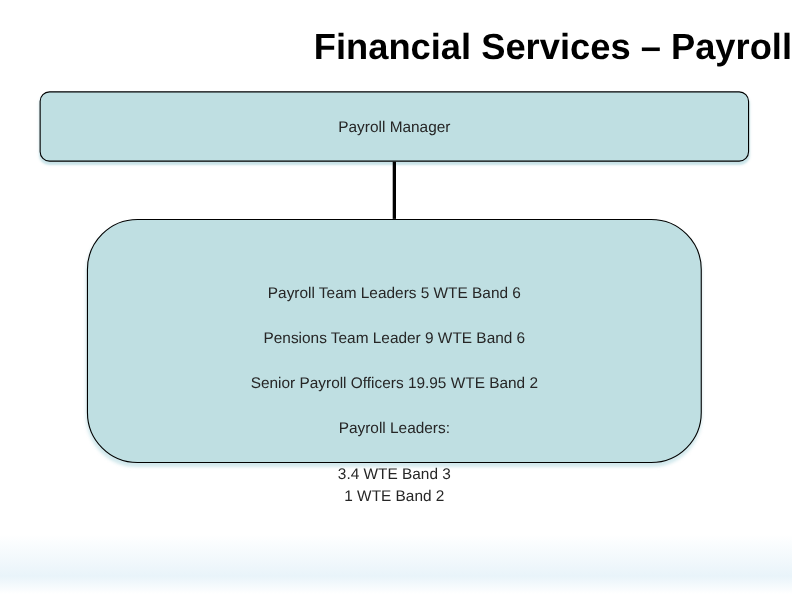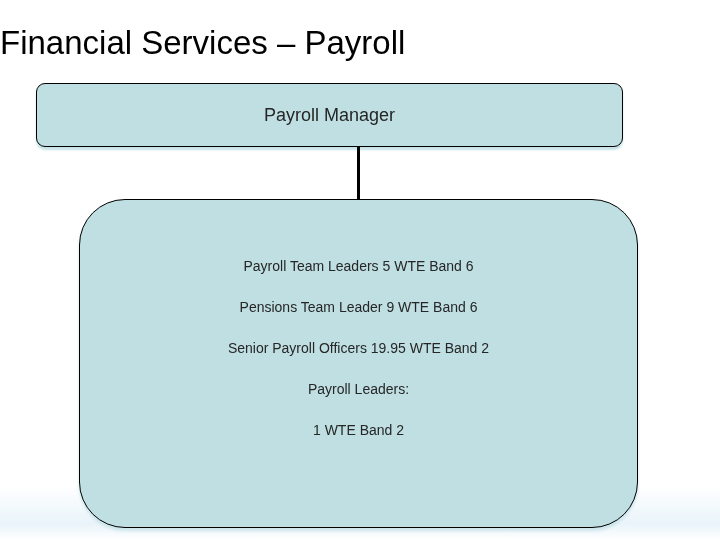--- a/index.html
+++ b/index.html
@@ -13,60 +13,60 @@
     height: 540px;
     overflow: hidden;
     background: linear-gradient(180deg, #ffffff 0%, #ffffff 90%, #e9f4fa 97%, #ffffff 100%);
   }
   .title {
     position: absolute;
     top: 24px;
     left: 0;
     right: 0;
     margin: 0;
-    text-align: left;
+    text-align: right;
     font-size: 33px;
     line-height: 38px;
-    font-weight: normal;
+    font-weight: bold;
     color: #000000;
     letter-spacing: 0px;
   }
   .org-box {
     background: #bfdfe2;
     border: 1px solid #000000;
     color: #262626;
     box-sizing: border-box;
   }
   .manager-box {
     position: absolute;
     left: 36px;
     top: 83px;
-    width: 587px;
+    width: 645px;
     height: 64px;
     border-radius: 9px;
     display: flex;
     align-items: center;
     justify-content: center;
-    font-size: 18px;
+    font-size: 14px;
     box-shadow: 0 3px 2px rgba(190, 222, 228, 0.85);
   }
   .connector {
     position: absolute;
     left: 357px;
     top: 147px;
     width: 3px;
     height: 52px;
     background: #000000;
   }
   .team-box {
     position: absolute;
     left: 79px;
     top: 199px;
     width: 559px;
-    height: 329px;
+    height: 222px;
     border-radius: 46px;
     padding-top: 56px;
     text-align: center;
     font-size: 14px;
     line-height: 20px;
     box-shadow: 0 3px 3px rgba(190, 222, 228, 0.7);
   }
   .team-box p { margin: 0; }
   .team-box p.spaced { margin-bottom: 21px; }
 </style>
@@ -81,16 +81,17 @@
     <span>Payroll Manager</span>
   </div>
 
   <div class="connector"></div>
 
   <div class="org-box team-box">
     <p class="spaced">Payroll Team Leaders 5 WTE Band 6</p>
     <p class="spaced">Pensions Team Leader 9 WTE Band 6</p>
     <p class="spaced">Senior Payroll Officers 19.95 WTE Band 2</p>
     <p class="spaced">Payroll Leaders:</p>
+    <p class="tight">3.4 WTE Band 3</p>
     <p class="tight">1 WTE Band 2</p>
   </div>
 
 </div>
 
 </body></html>

